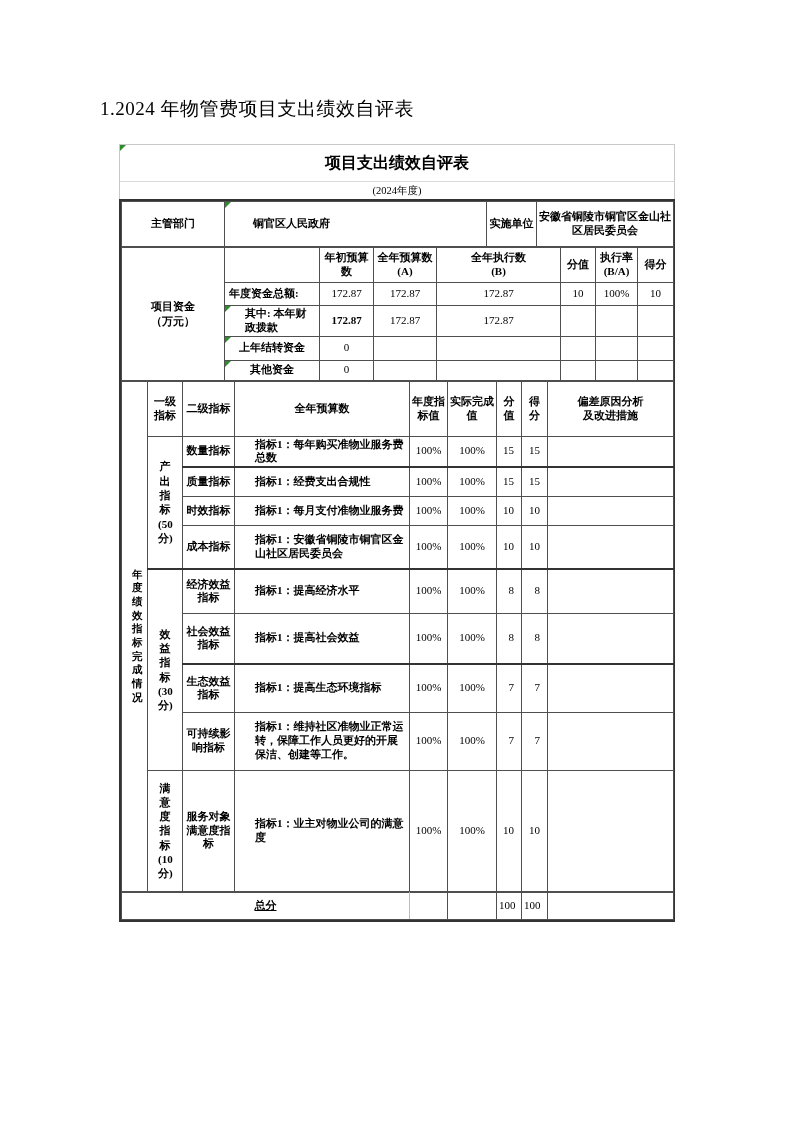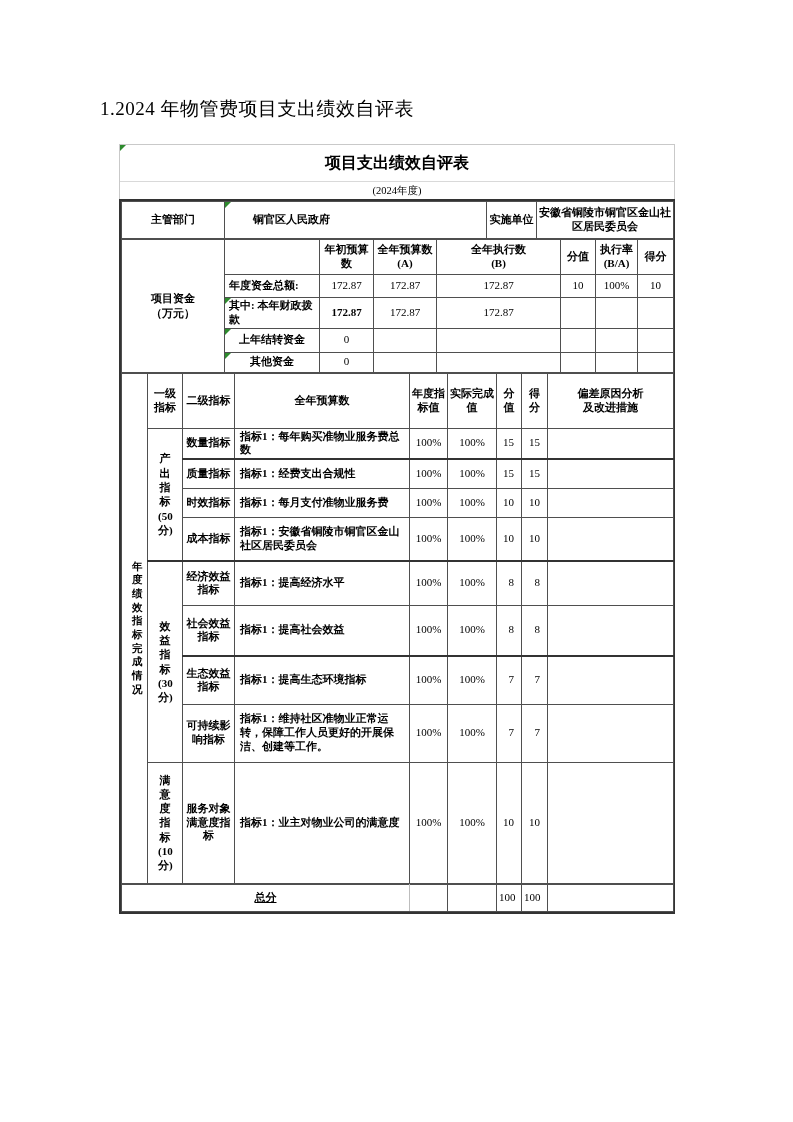--- a/index.html
+++ b/index.html
@@ -19,21 +19,21 @@
   .pre{white-space:pre-line;}
   .num{font-size:11px;}
   .rnum{text-align:right;padding-right:7px;}
   .vlabel{font-weight:bold;white-space:pre-line;line-height:1.3;padding:10px;}
   .mk{position:relative;}
   .cmark{position:absolute;top:0;left:0;width:0;height:0;
          border-top:6px solid #2e8b2e;border-right:6px solid transparent;}
   .lb{border-right-color:#bdbdbd;text-decoration:underline;}
   tr.thick>td{border-top-width:2px;border-top-color:#333;}
   .indent{padding-left:28px;}
-  .l3{padding-left:5px;text-align:left;margin-left:46px;}
+  .l3{padding-left:20px;text-align:left;margin-left:46px;}
 </style>
 </head>
 <body>
 
 <div class="page">
   <h1 class="heading">1.2024 年物管费项目支出绩效自评表</h1>
 
   <div class="sheet">
 
     <div class="title-block">
@@ -48,21 +48,21 @@
 
 
       <table>
         <colgroup>
             <col style="width:103px">
             <col style="width:262px">
             <col style="width:50px">
             <col style="width:137px">
           </colgroup>
         <tbody>
-            <tr style="height:37px">
+            <tr style="height:45px">
           <td class="b">主管部门</td>
           <td class="b tal indent mk"><span class="cmark"></span><span>铜官区人民政府</span></td>
           <td class="b" style="padding:0">实施单位</td>
           <td class="b">安徽省铜陵市铜官区金山社区居民委员会</td>
         </tr>
       </tbody>
         </table>
 
       <table>
         <colgroup>
@@ -93,21 +93,21 @@
         <tr style="height:23px">
           <td class="b tal" style="padding-left:4px">年度资金总额:</td>
           <td class="num">172.87</td>
           <td class="num">172.87</td>
           <td class="num">172.87</td>
           <td class="num">10</td>
           <td class="num">100%</td>
           <td class="num">10</td>
         </tr>
         <tr style="height:23px">
-          <td class="b tal mk" style="padding-left:4px"><span class="cmark"></span><span>其中: 本年财政拨款</span></td>
+          <td class="b tal mk" style="padding-left:20px"><span class="cmark"></span><span>其中: 本年财政拨款</span></td>
           <td class="num b">172.87</td>
           <td class="num">172.87</td>
           <td class="num">172.87</td>
           <td></td>
           <td></td>
           <td></td>
         </tr>
         <tr style="height:24px">
           <td class="b mk"><span class="cmark"></span><span>上年结转资金</span></td>
           <td class="num">0</td>

